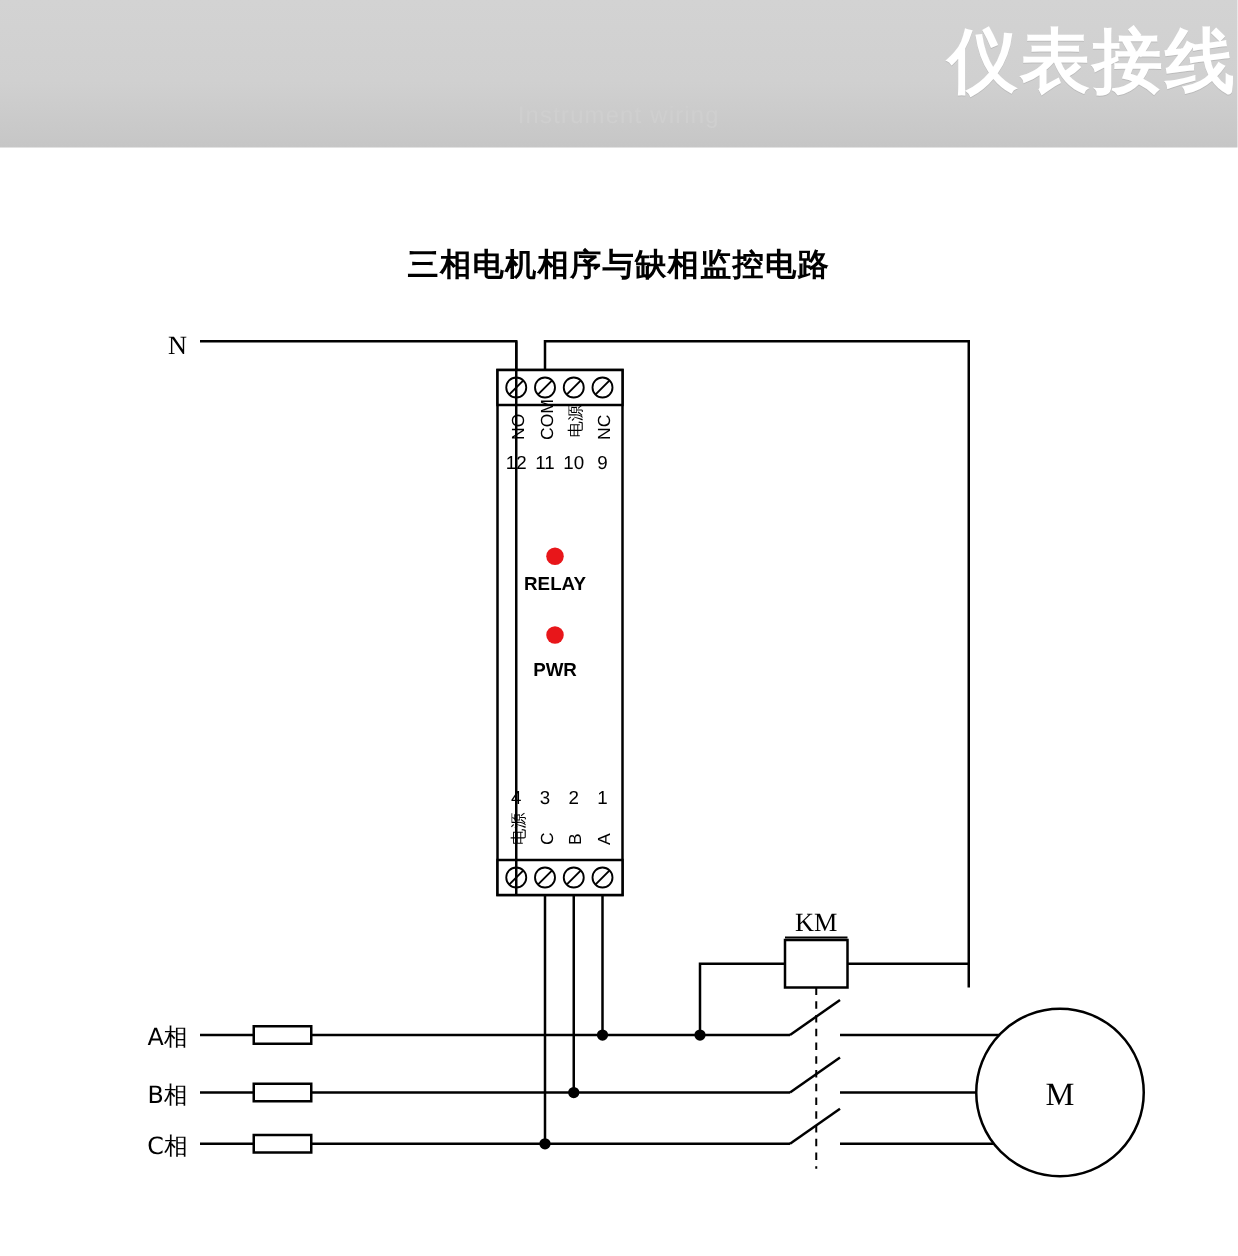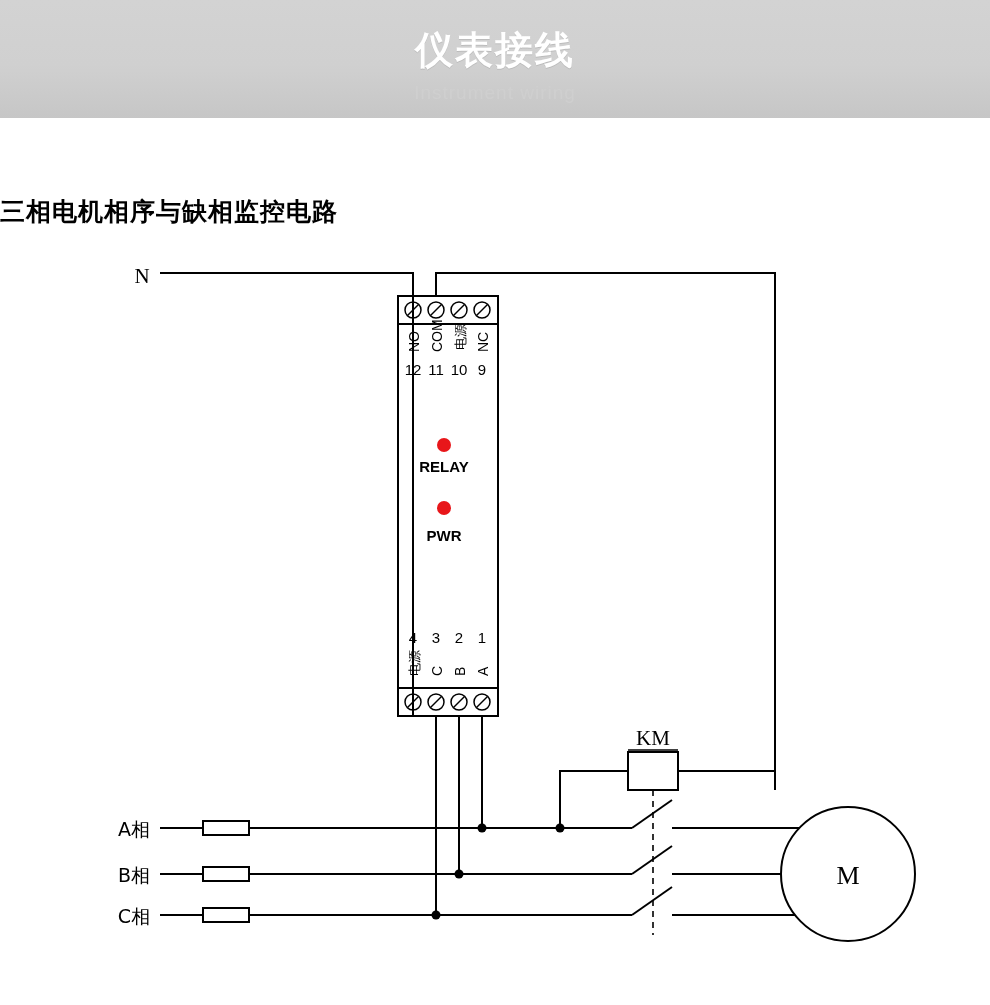--- a/index.html
+++ b/index.html
@@ -25,23 +25,23 @@
     top: 0;
     width: 990px;
     height: 118px;
     background: linear-gradient(to bottom, #d3d3d3 0%, #d0d0d0 55%, #c6c6c6 100%);
   }
   .banner-title {
     position: absolute;
     left: 0;
     top: 22px;
     width: 990px;
-    text-align: center;
-    font-family: "DejaVu Sans", sans-serif;
-    font-size: 38px;
+    text-align: right;
+    font-family: "DejaVu Sans", sans-serif;
+    font-size: 56px;
     font-weight: bold;
     color: #ffffff;
     letter-spacing: 2px;
     line-height: 56px;
     text-shadow: 0 1px 0 rgba(150,150,150,0.35);
   }
   .banner-sub {
     position: absolute;
     left: 0;
     top: 82px;
@@ -50,21 +50,21 @@
     font-size: 19px;
     color: #cfcfcf;
     letter-spacing: 1px;
   }
   
   .diagram-title {
     position: absolute;
     left: 0;
     top: 195px;
     width: 990px;
-    text-align: left;
+    text-align: center;
     font-family: "DejaVu Sans", sans-serif;
     font-size: 25px;
     font-weight: bold;
     color: #000000;
     letter-spacing: 1px;
   }
   
   svg.schematic {
     position: absolute;
     left: 0;

